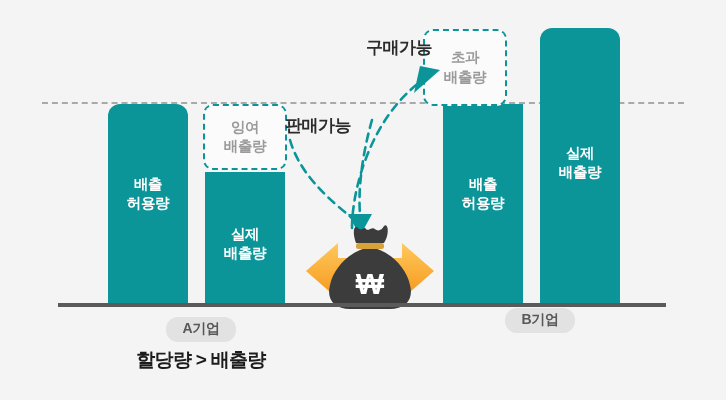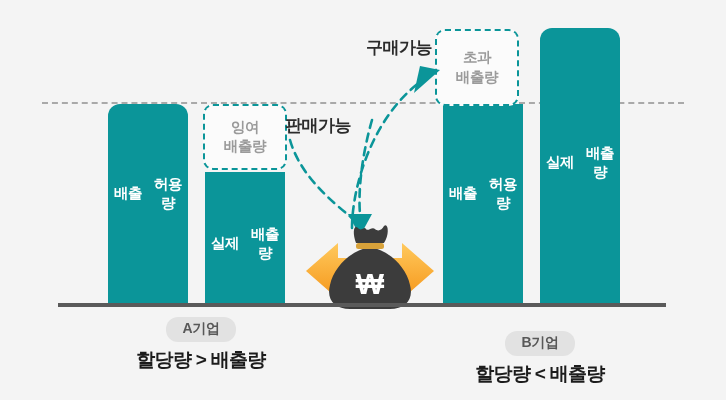--- a/index.html
+++ b/index.html
@@ -62,21 +62,21 @@
     background: #fbfbfb;
     border: 2px dashed #0b9599;
     border-radius: 10px;
     box-sizing: border-box;
     display: flex;
     flex-direction: column;
     align-items: center;
     justify-content: center;
   }
   #box-surplus { left: 203px; top: 104px; width: 84px; height: 66px; }
-  #box-excess  { left: 435px; top: 29px;  width: 84px; height: 77px; }
+  #box-excess  { left: 423px; top: 29px;  width: 84px; height: 77px; }
 
   .box-label {
     color: #9a9a9a;
     font-size: 14.5px;
     font-weight: 700;
     line-height: 1.32;
     text-align: center;
     letter-spacing: -0.4px;
   }
 
@@ -85,21 +85,21 @@
     color: #ffffff;
     font-size: 14.5px;
     font-weight: 700;
     line-height: 1.34;
     text-align: center;
     letter-spacing: -0.4px;
     width: 100%;
   }
   .bar-label-wrap {
     display: flex;
-    flex-direction: row;
+    flex-direction: column;
     align-items: center;
     justify-content: center;
     width: 80px;
   }
   #lbl-a-allowance { left: 108px; top: 168px; height: 52px; }
   #lbl-a-actual    { left: 205px; top: 218px; height: 52px; }
   #lbl-b-allowance { left: 443px; top: 168px; height: 52px; }
   #lbl-b-actual    { left: 540px; top: 137px; height: 52px; }
 
   
@@ -135,21 +135,21 @@
     font-weight: 700;
     letter-spacing: -0.7px;
     white-space: nowrap;
   }
   .footer-group {
     display: flex;
     flex-direction: column;
     align-items: center;
   }
   #footer-a { left: 116px; top: 317px; width: 170px; }
-  #footer-b { left: 450px; top: 331px; width: 180px; }
+  #footer-b { left: 450px; top: 308px; width: 180px; }
   .caption { margin-top: 5px; }
 </style>
 </head>
 <body>
 
 <div id="stage">
 
   <div class="abs" id="cap-line"></div>
 
   <div class="abs bar bar-round-top" id="bar-a-allowance"></div>
@@ -238,16 +238,15 @@
 
   <div class="abs" id="baseline"></div>
 
   <div class="abs footer-group" id="footer-a">
     <div class="pill">A기업</div>
     <div class="caption">할당량 &gt; 배출량</div>
   </div>
 
   <div class="abs footer-group" id="footer-b">
     <div class="pill">B기업</div>
-    <div class="caption">할당량 &lt; 배출량</div>
   </div>
 
 </div>
 
 </body></html>

